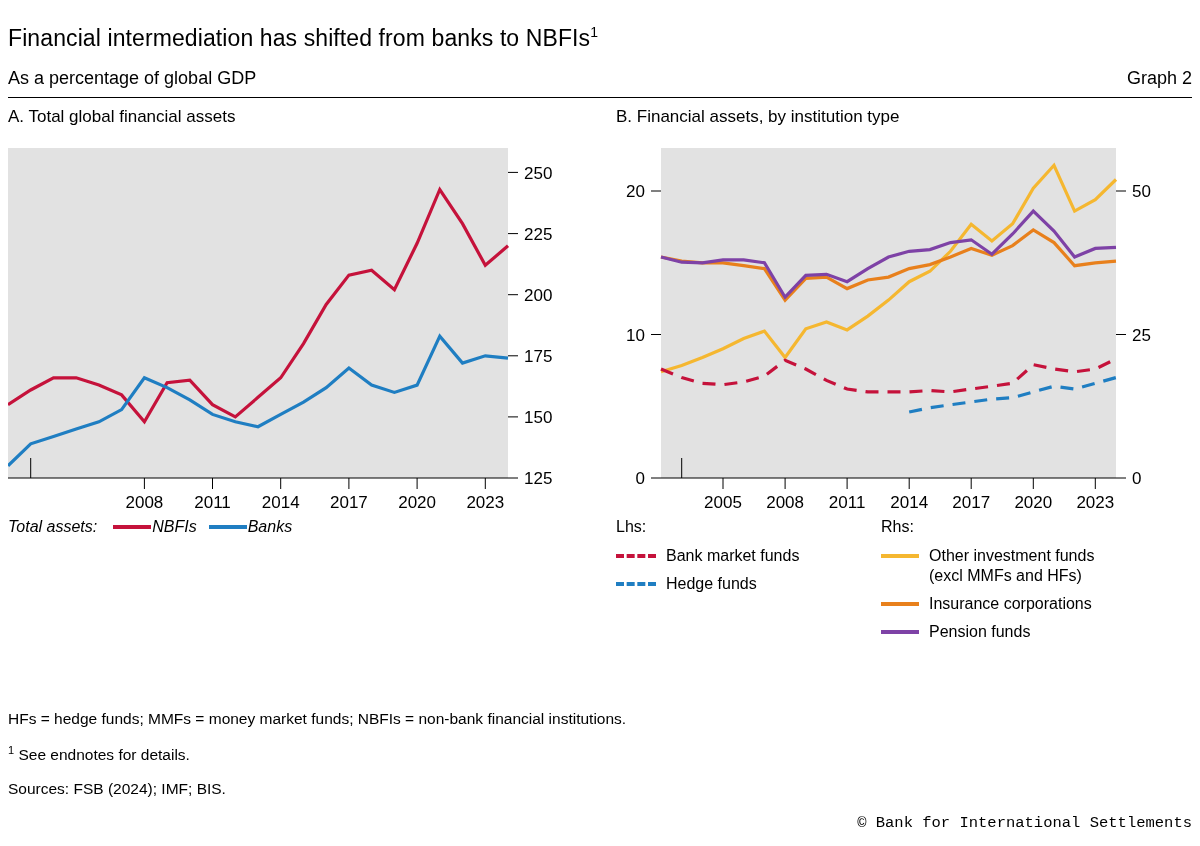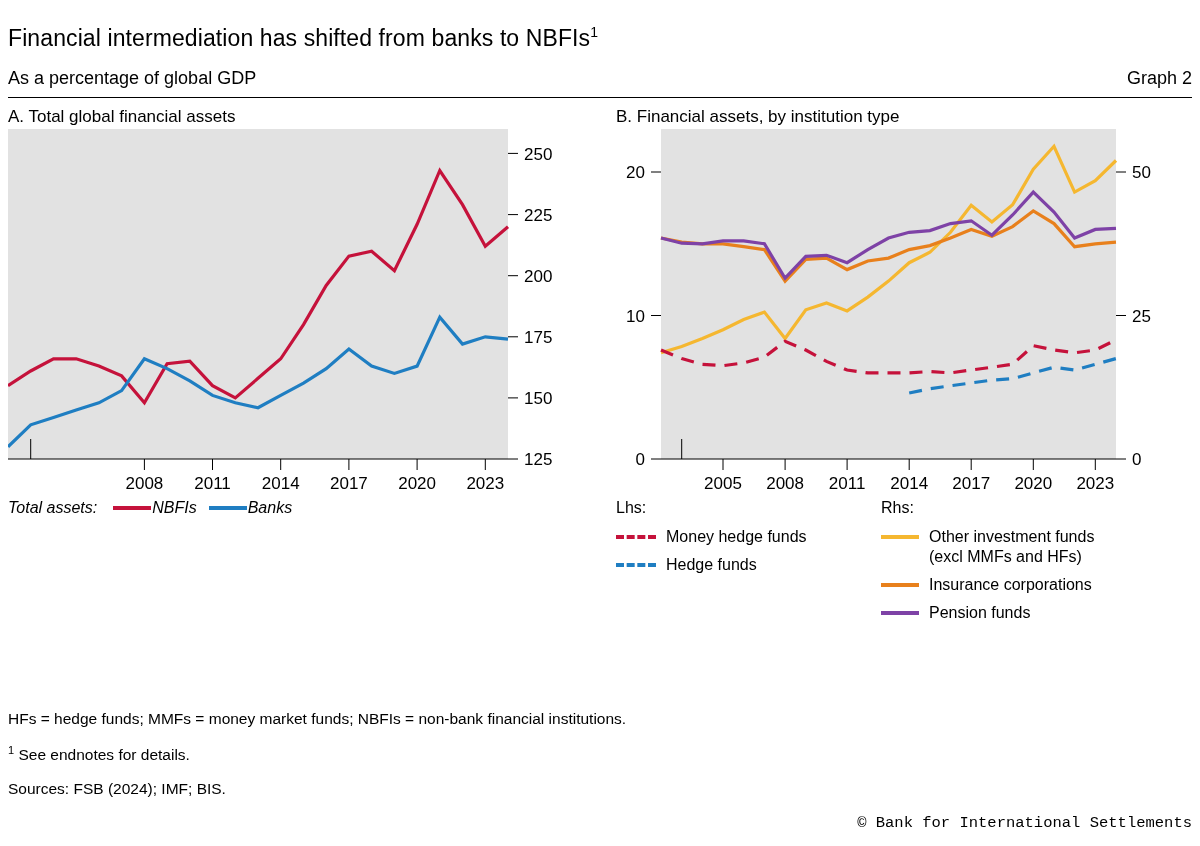--- a/index.html
+++ b/index.html
@@ -48,21 +48,21 @@
     width: 100%;
   }
   .panel {
     width: 50%;
     box-sizing: border-box;
   }
   .panel-left { padding-right: 12px; }
   .panel-right { padding-left: 16px; }
   .panel-title {
     font-size: 17px;
-    padding: 9px 0 2px 0;
+    padding: 9px 0 21px 0;
   }
   .plot-wrap {
     position: relative;
   }
   svg { display: block; }
   .legend-left {
     display: flex;
     align-items: center;
     font-size: 16px;
     padding-top: 10px;
@@ -266,21 +266,21 @@
 
           <polyline fill="none" stroke="#1f7ec2" stroke-width="3.2" stroke-dasharray="13 9" points="293.2,264.0 313.9,259.7 334.5,256.8 355.2,253.9 375.9,251.1 396.6,249.7 417.3,243.9 438.0,238.2 458.6,241.0 479.3,235.3 500,229.6"></polyline>
         </svg>
       </div>
 
       <div class="legend-right">
         <div class="legend-col lhs">
           <div class="legend-head">Lhs:</div>
           <div class="legend-row">
             <span class="swatch dashed" style="border-color:#c5123b"></span>
-            <span class="txt">Money hedge funds</span>
+            <span class="txt">Bank market funds</span>
           </div>
           <div class="legend-row">
             <span class="swatch dashed" style="border-color:#1f7ec2"></span>
             <span class="txt">Hedge funds</span>
           </div>
         </div>
         <div class="legend-col rhs">
           <div class="legend-head">Rhs:</div>
           <div class="legend-row">
             <span class="swatch" style="background:#f5b730"></span>

